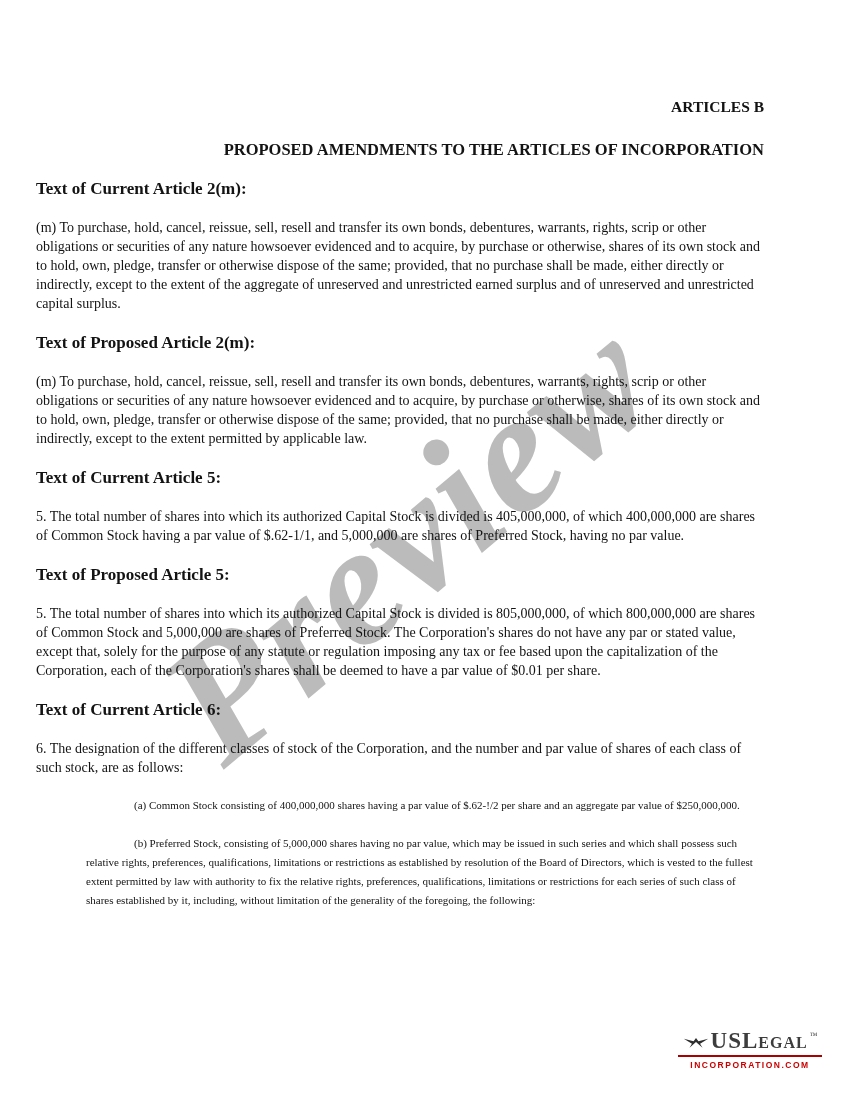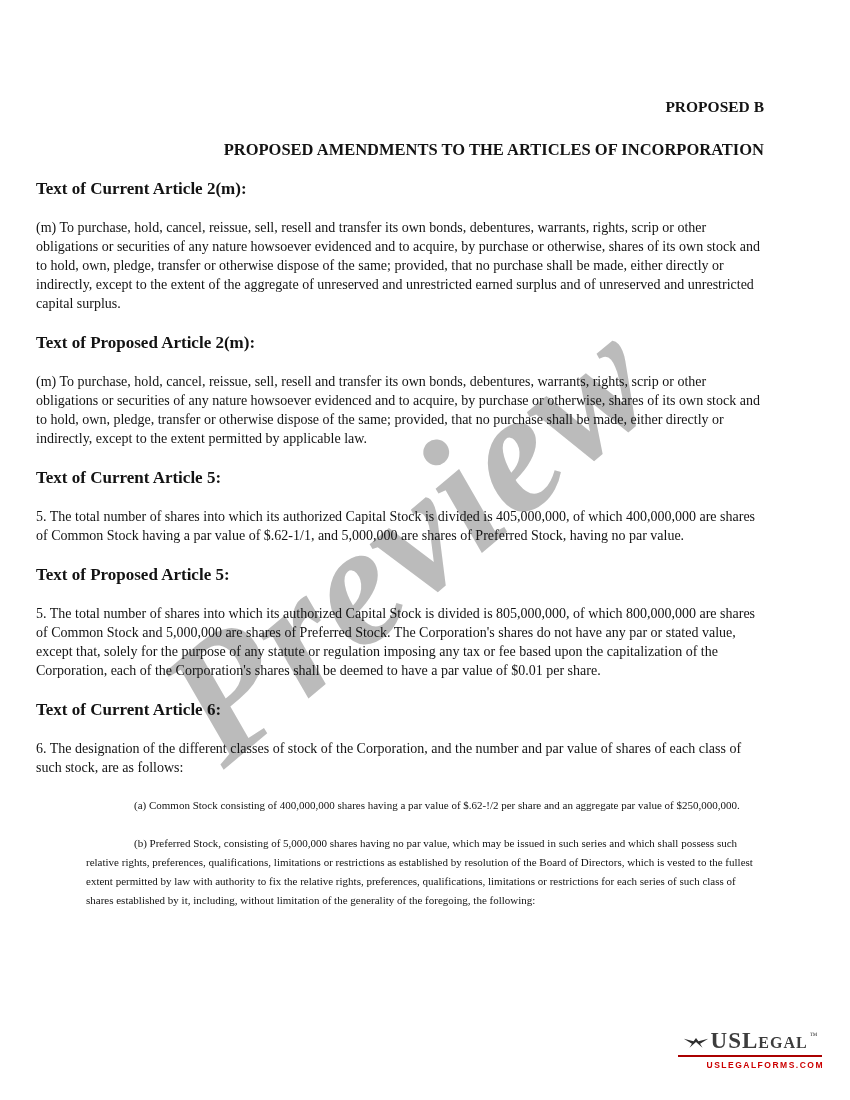--- a/index.html
+++ b/index.html
@@ -61,21 +61,21 @@
     font-size: 11px;
     line-height: 19px;
     margin-top: 19px;
     margin-left: 50px;
     text-indent: 48px;
   }
   .logo {
     position: absolute;
     right: 26px; bottom: 30px;
     width: 148px;
-    text-align: right;
+    text-align: center;
     z-index: 2;
   }
   .logo-row {
     display: flex;
     align-items: flex-end;
     justify-content: center;
     gap: 2px;
     line-height: 1;
   }
   .eagle { display: inline-block; width: 26px; height: 14px; position: relative; top: -3px; }
@@ -109,21 +109,21 @@
 </style>
 </head>
 <body>
 
 <div class="page">
 
   <div class="watermark">Preview</div>
 
   <div class="content">
 
-    <div class="exhibit">PROPOSED B</div>
+    <div class="exhibit">ARTICLES B</div>
 
     <div class="doc-title">PROPOSED AMENDMENTS TO THE ARTICLES OF INCORPORATION</div>
 
     <div class="sec-heading">Text of Current Article 2(m):</div>
     <div class="sec-para">(m) To purchase, hold, cancel, reissue, sell, resell and transfer its own bonds, debentures, warrants, rights, scrip or other obligations or securities of any nature howsoever evidenced and to acquire, by purchase or otherwise, shares of its own stock and to hold, own, pledge, transfer or otherwise dispose of the same; provided, that no purchase shall be made, either directly or indirectly, except to the extent of the aggregate of unreserved and unrestricted earned surplus and of unreserved and unrestricted capital surplus.</div>
 
     <div class="sec-heading">Text of Proposed Article 2(m):</div>
     <div class="sec-para">(m) To purchase, hold, cancel, reissue, sell, resell and transfer its own bonds, debentures, warrants, rights, scrip or other obligations or securities of any nature howsoever evidenced and to acquire, by purchase or otherwise, shares of its own stock and to hold, own, pledge, transfer or otherwise dispose of the same; provided, that no purchase shall be made, either directly or indirectly, except to the extent permitted by applicable law.</div>
 
     <div class="sec-heading">Text of Current Article 5:</div>
@@ -143,16 +143,16 @@
     <div class="logo-row">
       <span class="eagle">
         <svg viewBox="0 0 32 16" xmlns="http://www.w3.org/2000/svg">
           <path d="M16 3 L13 7 L1 4 L11 10 L8 15 L16 8 L24 15 L21 10 L31 4 L19 7 Z" fill="#2e2e2e"></path>
         </svg>
       </span>
       <span class="brand-text">USLegal</span>
       <span class="brand-tm">™</span>
     </div>
     <div class="logo-rule"></div>
-    <div class="logo-tagline">USLEGALFORMS.COM</div>
+    <div class="logo-tagline">INCORPORATION.COM</div>
   </div>
 
 </div>
 
 </body></html>

